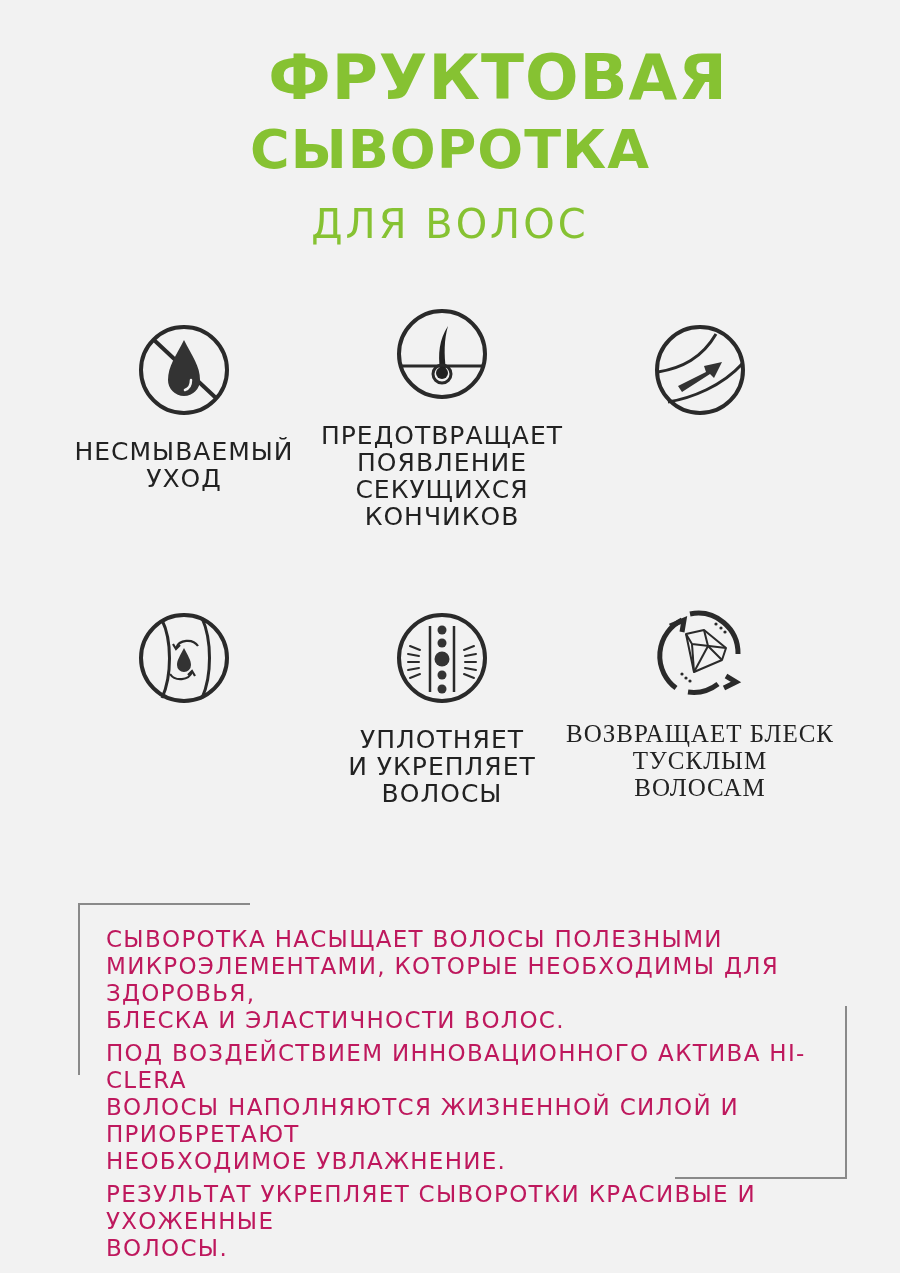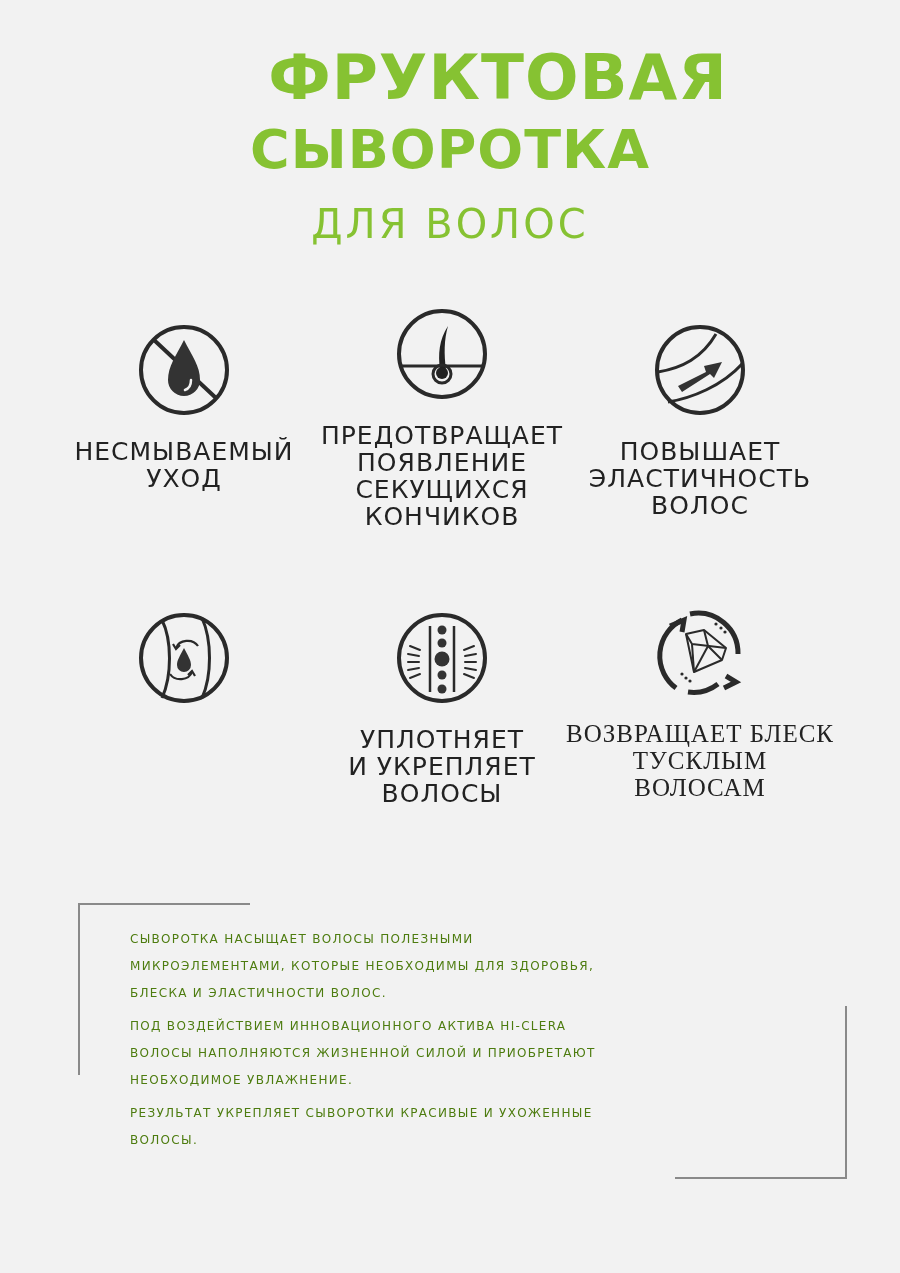--- a/index.html
+++ b/index.html
@@ -67,25 +67,24 @@
     }
     .frame-h, .frame-v {
       position: absolute;
       background: #8a8a8a;
     }
     .desc {
       position: absolute;
       left: 106px;
       top: 926px;
       width: 740px;
-      font-size: 12px;
+      font-size: 23px;
       line-height: 27px;
       letter-spacing: 1.3px;
-      color: #4d7c0f;
-      margin-left: 24px;
+      color: #be185d;
     }
     .desc p {
       margin: 0 0 6px 0;
       white-space: pre-line;
     }
   </style>
 </head>
 <body>
 
 <h1 class="title title-1">ФРУКТОВАЯ</h1>
@@ -117,23 +116,20 @@
 КОНЧИКОВ</div>
 </div>
 
 <div class="feature" style="left:560px; top:322px;">
   <svg class="icon" viewBox="0 0 96 96">
     <circle cx="48" cy="48" r="43" fill="none" stroke="#2a2a2a" stroke-width="4"></circle>
     <path d="M6 50 C30 46 50 36 64 12" fill="none" stroke="#2a2a2a" stroke-width="3"></path>
     <path d="M16 80 C40 76 70 64 90 42" fill="none" stroke="#2a2a2a" stroke-width="3"></path>
     <path d="M26 64 L54 50 L52 44 L70 40 L62 56 L58 52 L30 70 Z" fill="#333"></path>
   </svg>
-  <div class="label">ПОВЫШАЕТ
-ЭЛАСТИЧНОСТЬ
-ВОЛОС</div>
 </div>
 
 <div class="feature" style="left:44px; top:610px;">
   <svg class="icon" viewBox="0 0 96 96">
     <circle cx="48" cy="48" r="43" fill="none" stroke="#2a2a2a" stroke-width="4"></circle>
     <path d="M26 10 C36 30 36 66 26 88" fill="none" stroke="#2a2a2a" stroke-width="3"></path>
     <path d="M66 8 C76 30 76 66 66 88" fill="none" stroke="#2a2a2a" stroke-width="3"></path>
     <path d="M40 38 A12 10 0 0 1 62 36" fill="none" stroke="#2a2a2a" stroke-width="2.2"></path>
     <path d="M37 34 L40 39 L44 35" fill="none" stroke="#2a2a2a" stroke-width="2.2"></path>
     <path d="M56 62 A12 10 0 0 1 34 64" fill="none" stroke="#2a2a2a" stroke-width="2.2"></path>

